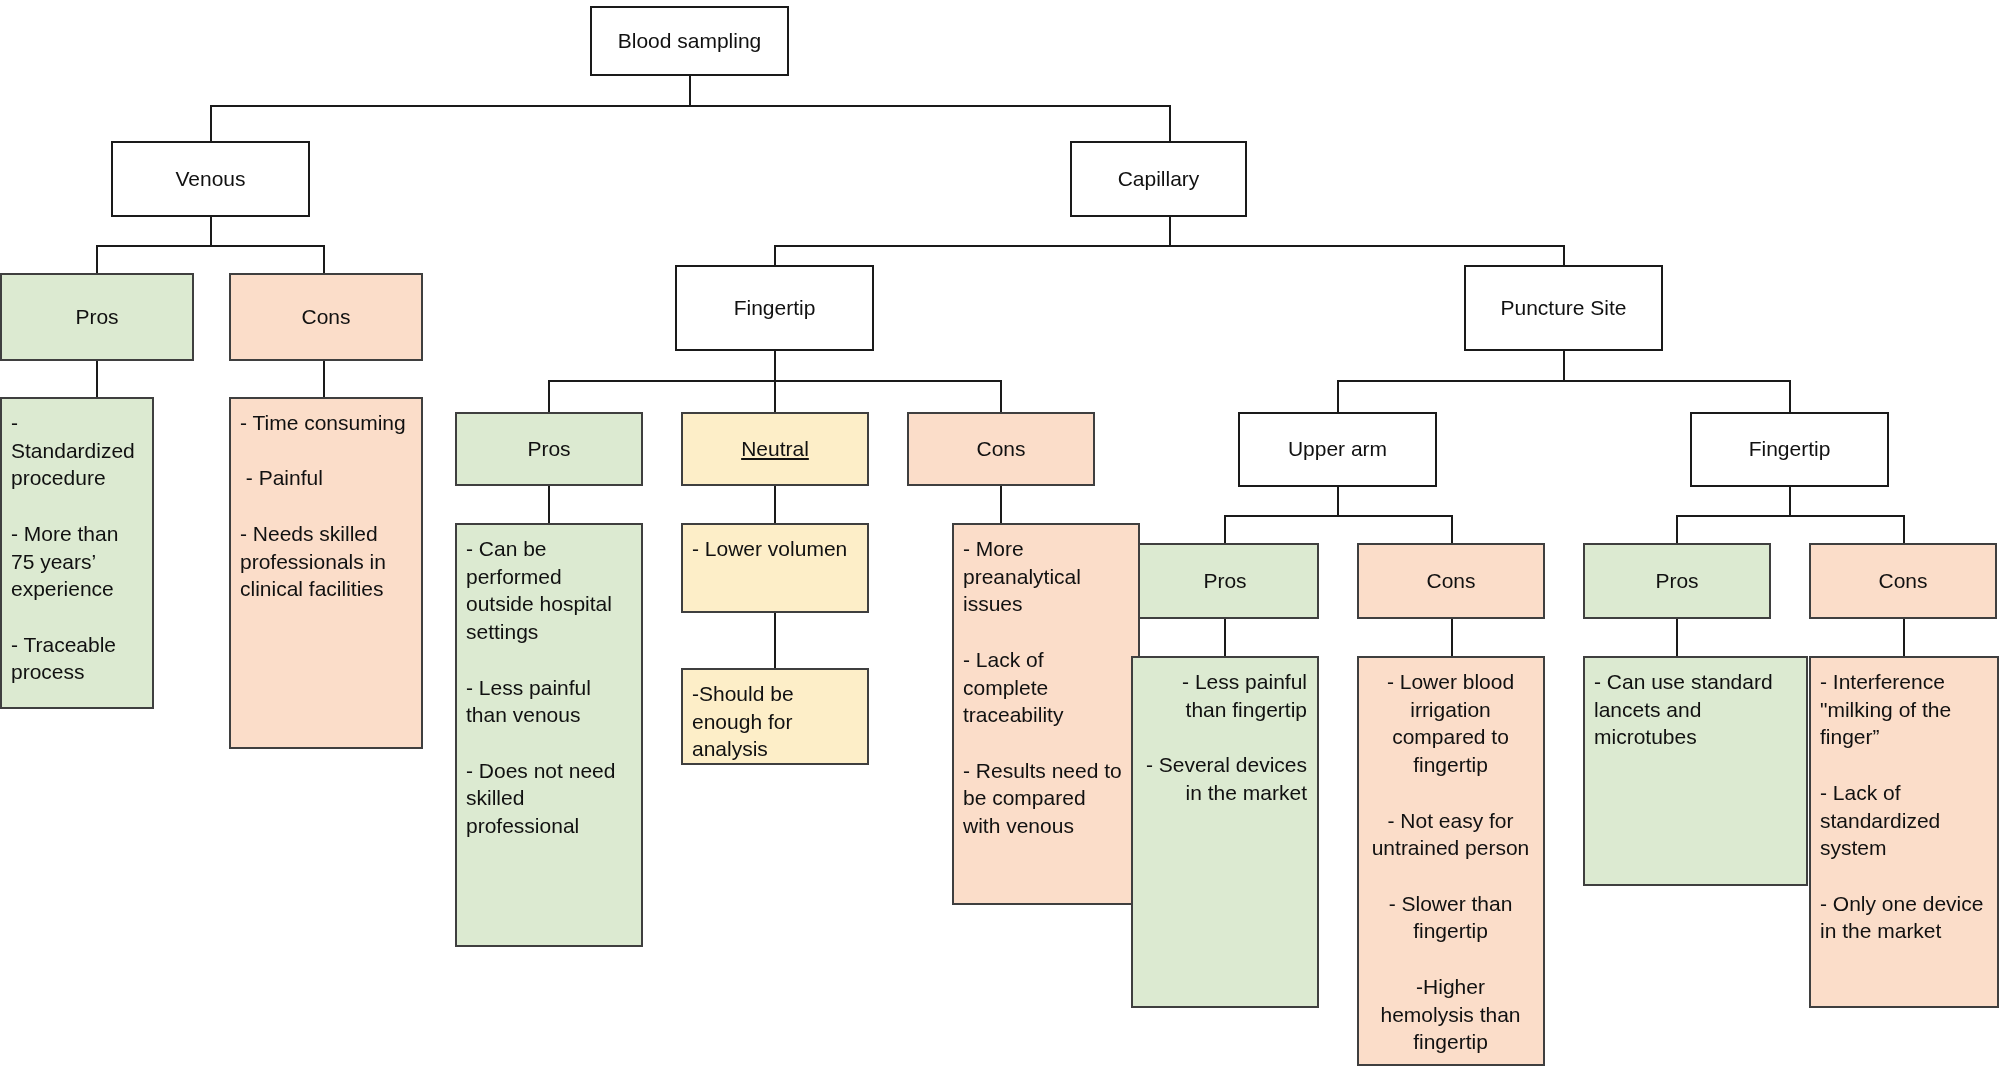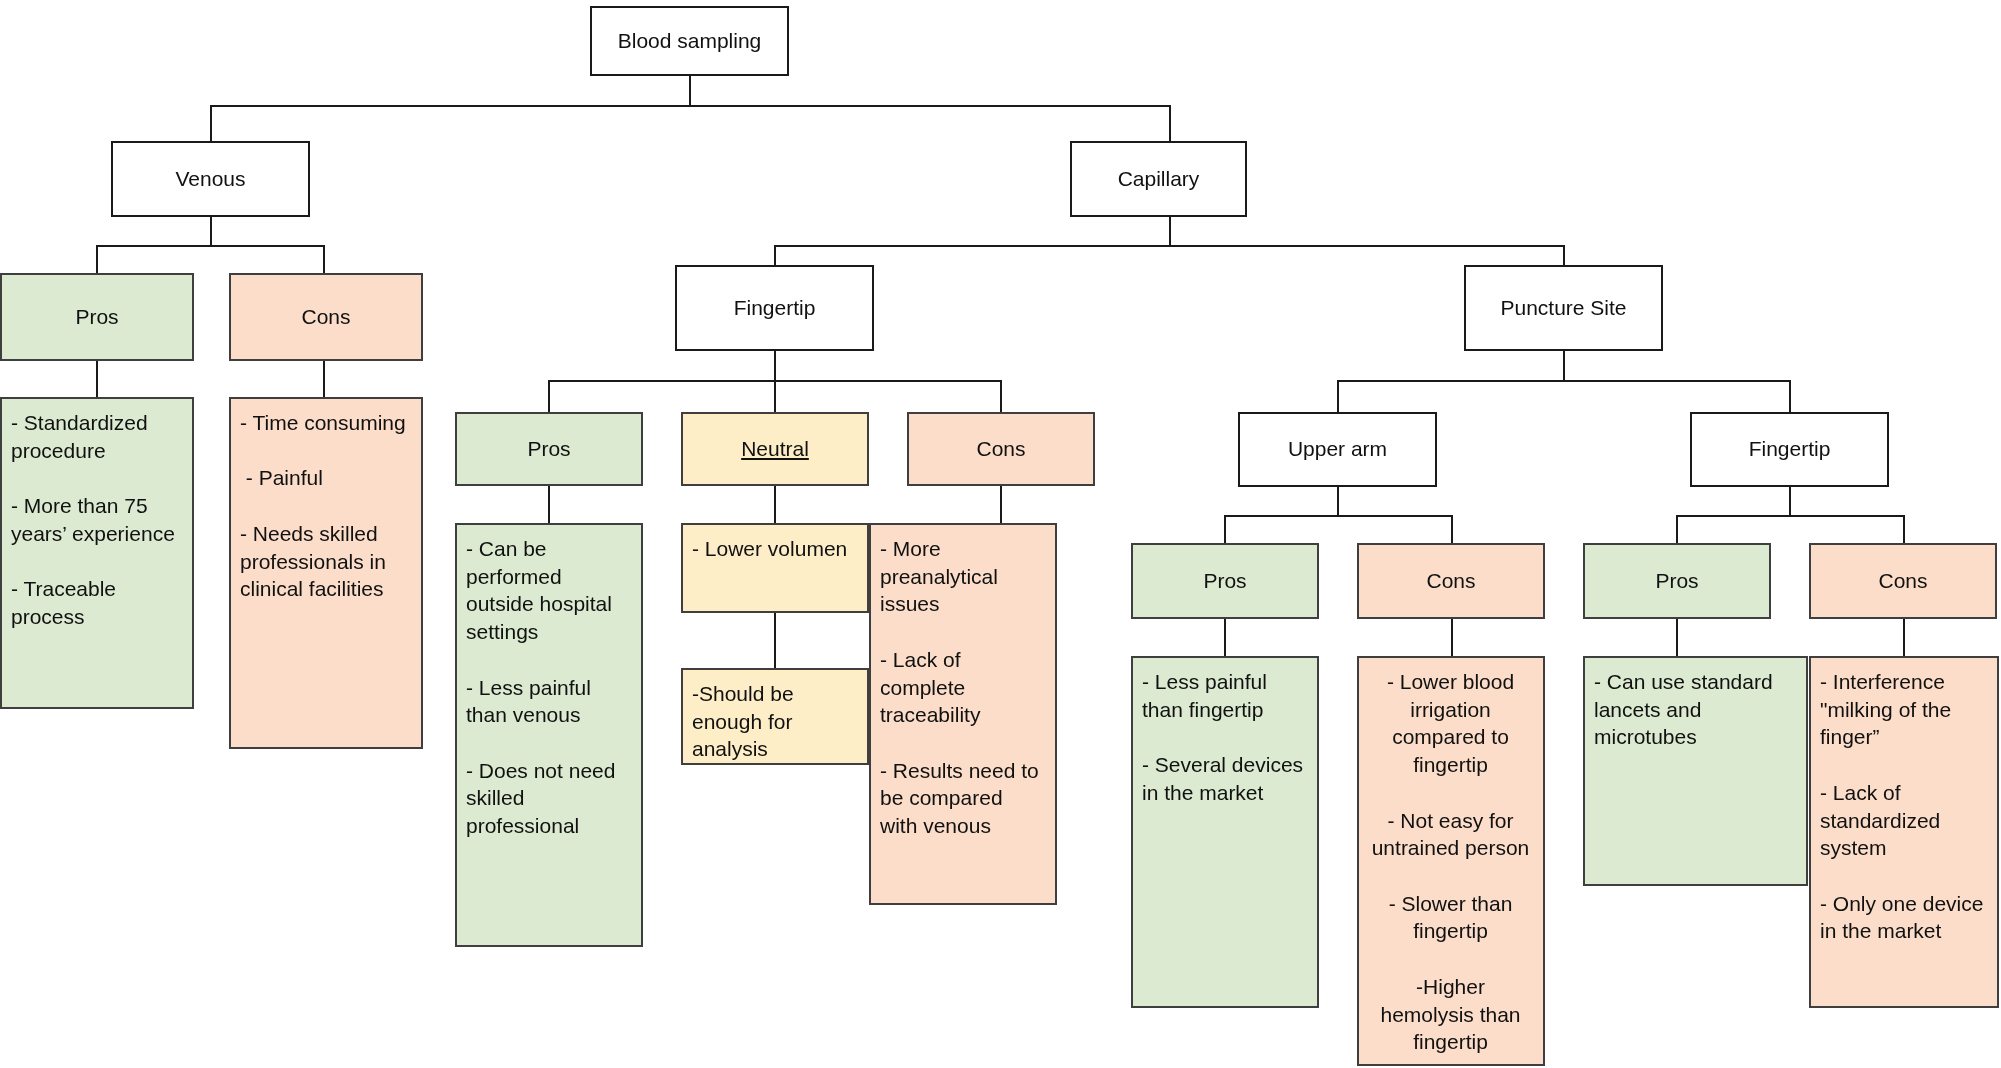--- a/index.html
+++ b/index.html
@@ -169,21 +169,21 @@
   </div>
 
   <div class="node green" style="left:1583px; top:543px; width:188px; height:76px;">
     <span>Pros</span>
   </div>
 
   <div class="node orange" style="left:1809px; top:543px; width:188px; height:76px;">
     <span>Cons</span>
   </div>
 
-  <div class="detail green" style="left:0px; top:397px; width:194px; height:312px;">- Standardized procedure
+  <div class="detail green" style="left:0px; top:397px; width:154px; height:312px;">- Standardized procedure
 
 - More than 75 years’ experience
 
 - Traceable process</div>
 
   <div class="detail orange" style="left:229px; top:397px; width:194px; height:352px;">- Time consuming
 
  - Painful
 
 - Needs skilled professionals in clinical facilities</div>
@@ -191,27 +191,27 @@
   <div class="detail green" style="left:455px; top:523px; width:188px; height:424px;">- Can be performed outside hospital settings
 
 - Less painful than venous
 
 - Does not need skilled professional</div>
 
   <div class="detail yellow" style="left:681px; top:523px; width:188px; height:90px;">- Lower volumen</div>
 
   <div class="detail yellow" style="left:681px; top:668px; width:188px; height:97px;">-Should be enough for analysis</div>
 
-  <div class="detail orange" style="left:869px; top:523px; width:188px; height:382px;">- More preanalytical issues
+  <div class="detail orange" style="left:952px; top:523px; width:188px; height:382px;">- More preanalytical issues
 
 - Lack of complete traceability
 
 - Results need to be compared with venous</div>
 
-  <div class="detail green" style="left:1131px; top:656px; width:188px; height:352px;">- Less painful than fingertip
+  <div class="detail green" style="left:1131px; top:656px; width:188px; height:352px;text-align:right;">- Less painful than fingertip
 
 - Several devices in the market</div>
 
   <div class="detail orange" style="left:1357px; top:656px; width:188px; height:410px;text-align:center;">- Lower blood irrigation compared to fingertip
 
 - Not easy for untrained person
 
 - Slower than fingertip
 
 -Higher hemolysis than fingertip</div>

